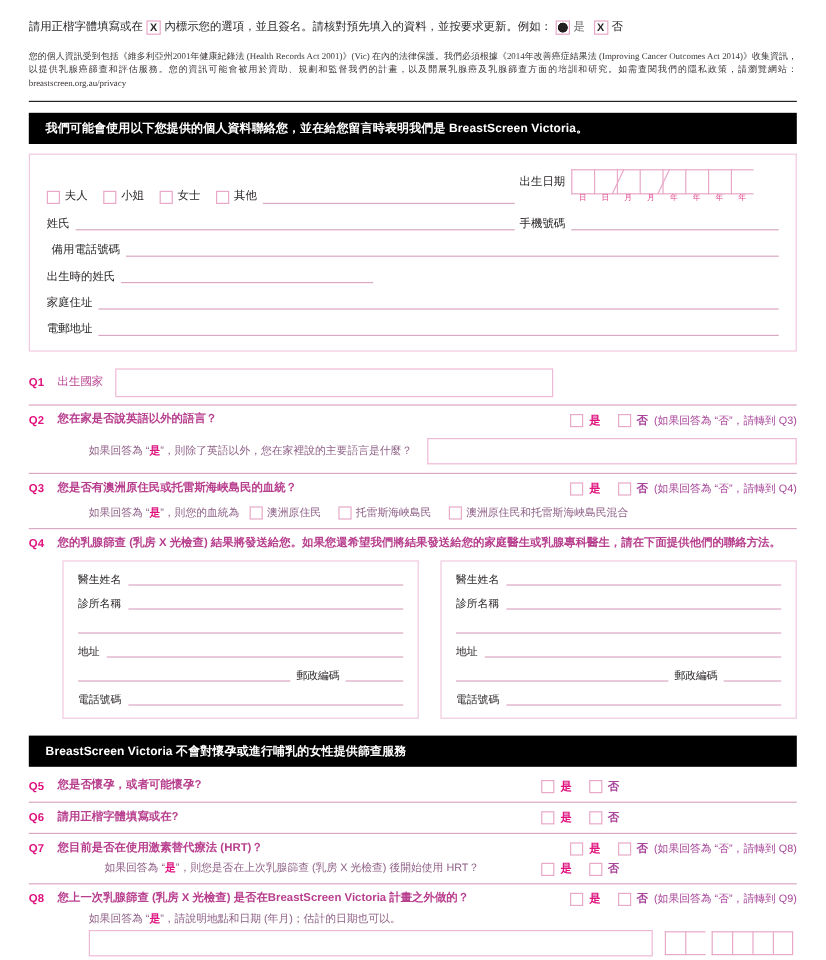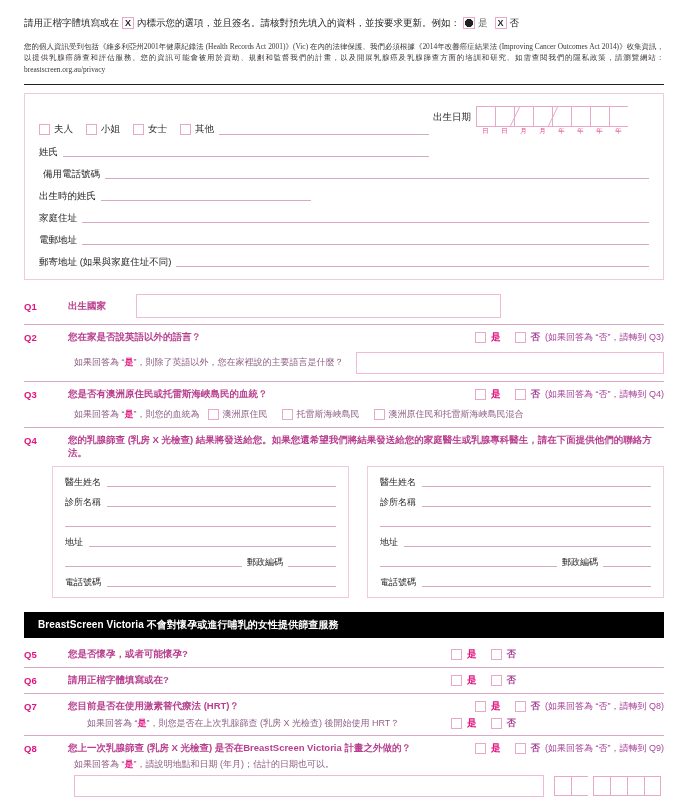--- a/index.html
+++ b/index.html
@@ -120,21 +120,20 @@
     pointer-events: none;
   }
   .dob-slash svg { display: block; }
 
   
   .qsection { margin-top: 12px; }
   .qrule { border:0; border-top: 1px solid #d9a8c4; margin: 0; }
   .qrow {
     display: flex; align-items: flex-start;
     padding: 6px 0 6px 0;
-    gap: 20px;
   }
   .qnum {
     font-size: 9.5px; font-weight: bold; color: #e0127f;
     width: 24px; flex: 0 0 24px; padding-top: 1px;
   }
   .qtext {
     font-size: 9.5px; font-weight: bold; color: #b83f8e;
     flex: 1; line-height: 1.3;
   }
   .sub {
@@ -201,20 +200,21 @@
     <span class="xbox">
         <span>X</span>
       </span>
     <span class="txt">否</span>
   </div>
 
   <div class="privacy">您的個人資訊受到包括《維多利亞州2001年健康紀錄法 (Health Records Act 2001)》(Vic) 在內的法律保護。我們必須根據《2014年改善癌症結果法 (Improving Cancer Outcomes Act 2014)》收集資訊，以提供乳腺癌篩查和評估服務。您的資訊可能會被用於資助、規劃和監督我們的計畫，以及開展乳腺癌及乳腺篩查方面的培訓和研究。如需查閱我們的隱私政策，請瀏覽網站：breastscreen.org.au/privacy</div>
 
   <hr class="rule-dark">
 
+  <div class="banner">我們可能會使用以下您提供的個人資料聯絡您，並在給您留言時表明我們是 BreastScreen Victoria。</div>
 
   <div class="card">
 
     <div class="row">
       <div class="col-l">
         <div class="cbgroup">
           <span class="cb"></span>
           <span class="lbl">夫人</span>
         </div>
         <div class="cbgroup">
@@ -278,20 +278,24 @@
           </div>
         </div>
       </div>
     </div>
 
     <div class="row">
       <div class="col-l">
         <span class="lbl">姓氏</span>
         <span class="line"></span>
       </div>
+      <div class="col-r">
+        <span class="lbl">手機號碼</span>
+        <span class="line"></span>
+      </div>
     </div>
 
     <div class="row">
       <div class="col-r">
         <span class="lbl">備用電話號碼</span>
         <span class="line"></span>
       </div>
     </div>
 
     <div class="row">
@@ -302,31 +306,27 @@
     <div class="row">
       <span class="lbl">家庭住址</span>
       <span class="line"></span>
     </div>
 
     <div class="row">
       <span class="lbl">電郵地址</span>
       <span class="line"></span>
     </div>
 
-    <div class="row">
-      <span class="lbl">郵寄地址 (如果與家庭住址不同)</span>
-      <span class="line"></span>
-    </div>
   </div>
 
   <div class="qsection">
 
     <div class="qrow" style="align-items:center;padding-top:2px;">
       <span class="qnum">Q1</span>
-      <span class="qtext" style="flex:0 0 auto;padding-right:10px;font-weight:bold;">出生國家</span>
+      <span class="qtext" style="flex:0 0 auto;padding-right:10px;font-weight:normal;">出生國家</span>
       <span class="inputbox q1"></span>
     </div>
     <hr class="qrule">
 
     <div class="qrow">
       <span class="qnum">Q2</span>
       <span class="qtext">您在家是否說英語以外的語言？</span>
       <span class="yn">
         <span class="cb"></span>
         <span class="yes">是</span>

